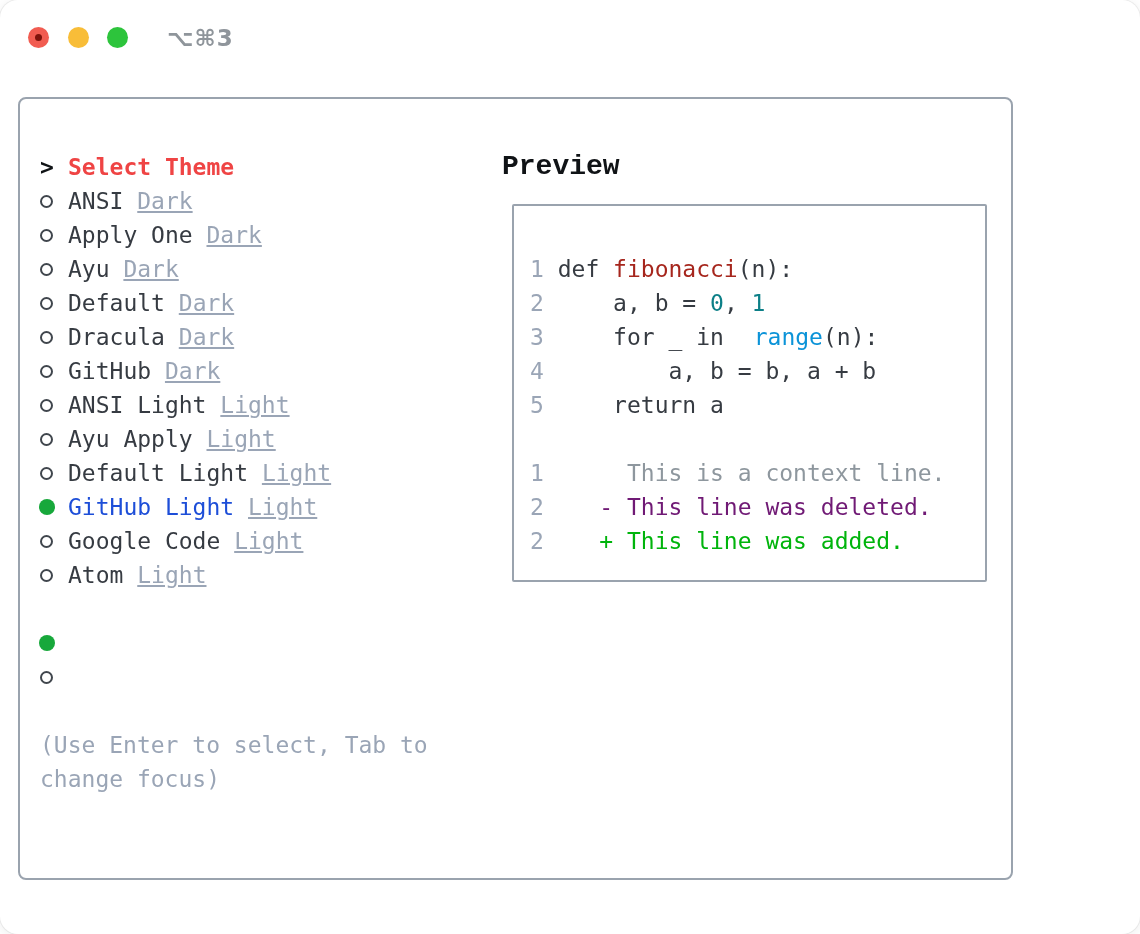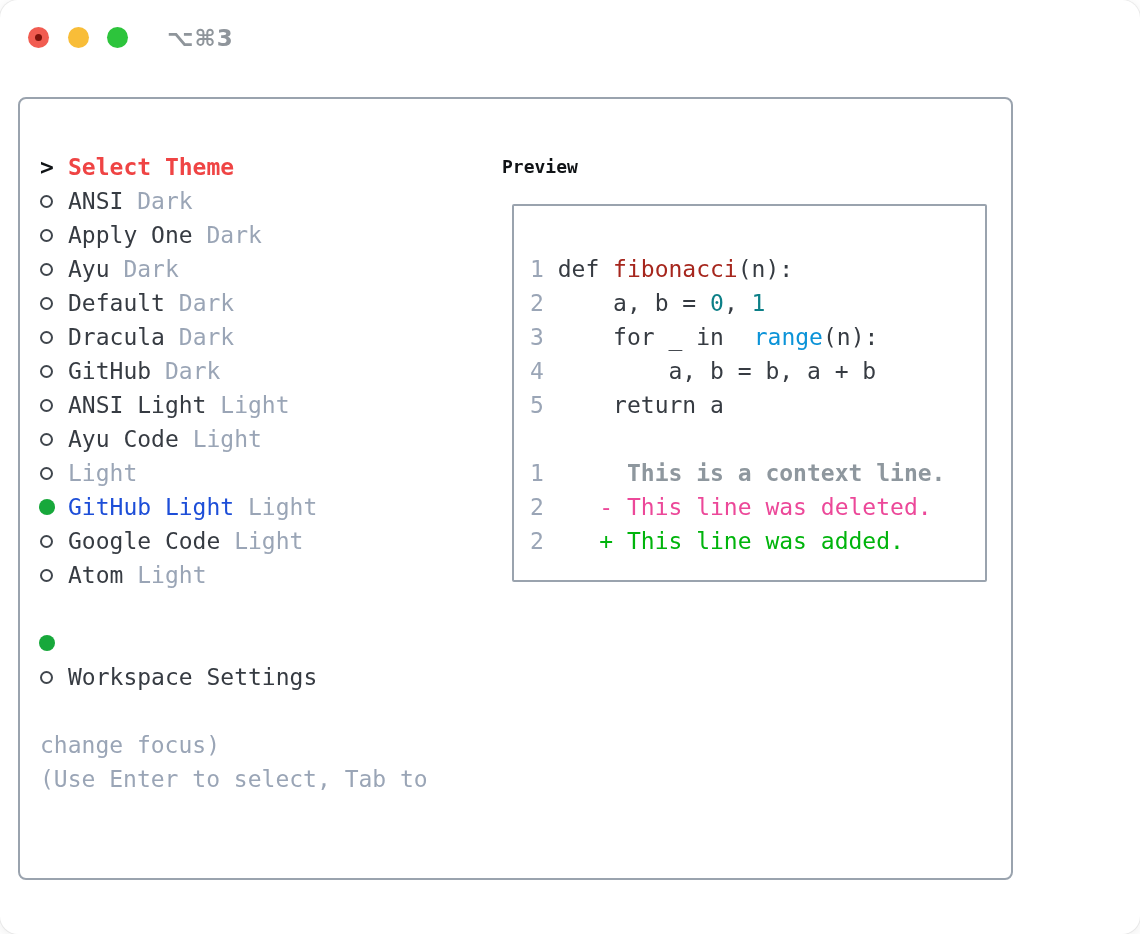--- a/index.html
+++ b/index.html
@@ -35,43 +35,43 @@
   
   .left-col { position:absolute; left:20px; top:51px; width:450px; }
   .row { height:34px; display:flex; align-items:center; font-size:23px; color:#363b42; }
   .gap { height:34px; }
   .marker-cell { width:28px; display:flex; align-items:center; }
   .prompt { width:28px; font-weight:bold; color:#101316; }
   .h-text { font-weight:bold; color:#ef4444; }
   .circle { width:13px; height:13px; border:2px solid #40464d; border-radius:50%; }
   .dot    { width:16px; height:16px; border-radius:50%; background:#17a83b; margin-left:-1px; }
   .t-name { white-space:pre; }
-  .t-variant { color:#9aa5b6; white-space:pre; }
+  .t-variant { color:#9aa5b6; white-space:pre;text-decoration:underline; }
   .row.selected .t-name { color:#1d4ed8; }
   .apply-h { padding-left:28px; color:#101316; }
   .hint-line { height:34px; line-height:34px; font-size:23px; color:#9aa5b6; white-space:pre; }
 
   
   .preview-title {
     position:absolute; left:482px; top:51px; height:34px; line-height:34px;
-    font-size:18px; font-weight:bold; color:#101316;
+    font-size:28px; font-weight:bold; color:#101316;font-family:Liberation Mono, monospace;
   }
   .preview-box {
     position:absolute; left:492px; top:105px; width:475px; height:378px;
     border:2px solid #9aa3ae; border-radius:2px; background:#ffffff;
     padding:46px 0 0 16px; overflow:hidden;
   }
   .code-line { height:34px; line-height:34px; font-size:23px; white-space:pre; }
   .c-num  { color:#9aa5b6; }
   .c-code { color:#363b42; }
   .c-func { color:#a6261d; }
   .c-lit  { color:#0c7f87; }
   .c-blt  { color:#0b93d8;margin-left:16px; }
-  .c-ctx  { color:#8e979e;font-weight:bold; }
-  .c-del  { color:#ec4899; }
+  .c-ctx  { color:#8e979e; }
+  .c-del  { color:#701a75; }
   .c-add  { color:#00b40c; }
 </style>
 </head>
 <body>
 
 <div class="window">
 
   <div class="titlebar">
     <span class="tl tl-red">
         <span class="tl-dot"></span>
@@ -135,27 +135,28 @@
             <span class="marker-cell">
               <span class="circle"></span>
             </span>
             <span class="t-name">ANSI Light </span>
             <span class="t-variant">Light</span>
           </div>
           <div class="row">
             <span class="marker-cell">
               <span class="circle"></span>
             </span>
-            <span class="t-name">Ayu Code </span>
-            <span class="t-variant">Light</span>
-          </div>
-          <div class="row">
-            <span class="marker-cell">
-              <span class="circle"></span>
-            </span>
+            <span class="t-name">Ayu Apply </span>
+            <span class="t-variant">Light</span>
+          </div>
+          <div class="row">
+            <span class="marker-cell">
+              <span class="circle"></span>
+            </span>
+            <span class="t-name">Default Light </span>
             <span class="t-variant">Light</span>
           </div>
           <div class="row selected">
             <span class="marker-cell">
               <span class="dot"></span>
             </span>
             <span class="t-name">GitHub Light </span>
             <span class="t-variant">Light</span>
           </div>
           <div class="row">
@@ -177,27 +178,26 @@
       <div id="apply-rows">
           <div class="row selected">
             <span class="marker-cell">
               <span class="dot"></span>
             </span>
           </div>
           <div class="row">
             <span class="marker-cell">
               <span class="circle"></span>
             </span>
-            <span class="t-name">Workspace Settings</span>
           </div>
         </div>
       <div class="gap"></div>
       <div id="hint">
+          <div class="hint-line">(Use Enter to select, Tab to</div>
           <div class="hint-line">change focus)</div>
-          <div class="hint-line">(Use Enter to select, Tab to</div>
         </div>
     </div>
 
     <div class="preview-title">Preview</div>
 
     <div class="preview-box">
       <div id="code-lines">
           <div class="code-line"><span class="c-num">1 </span><span class="c-code">def </span><span class="c-func">fibonacci</span><span class="c-code">(n):</span></div>
           <div class="code-line"><span class="c-num">2 </span><span class="c-code">    a, b = </span><span class="c-lit">0</span><span class="c-code">, </span><span class="c-lit">1</span></div>
           <div class="code-line"><span class="c-num">3 </span><span class="c-code">    for _ in </span><span class="c-blt">range</span><span class="c-code">(n):</span></div>

